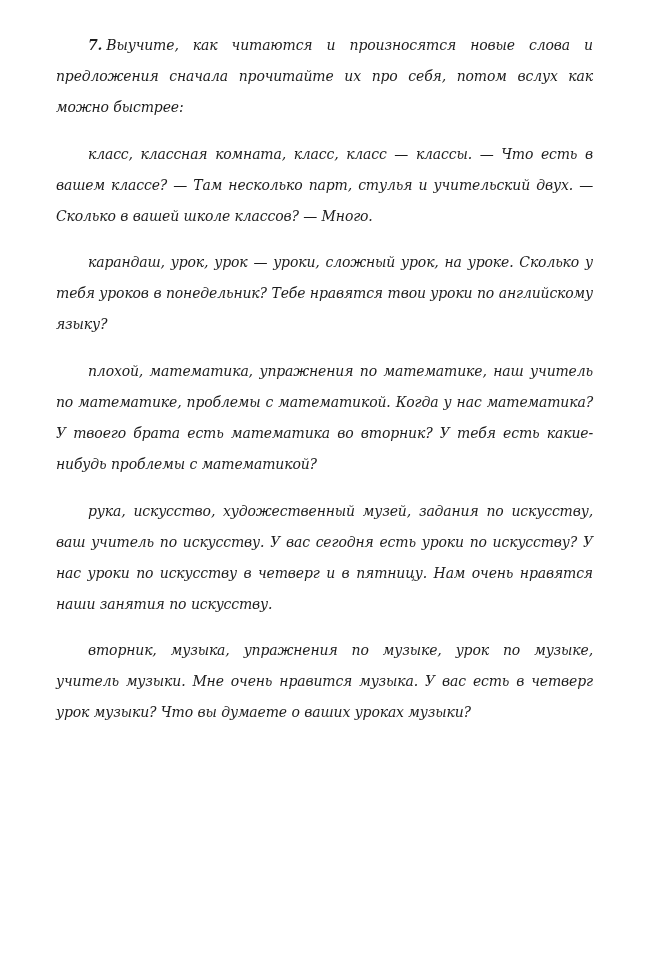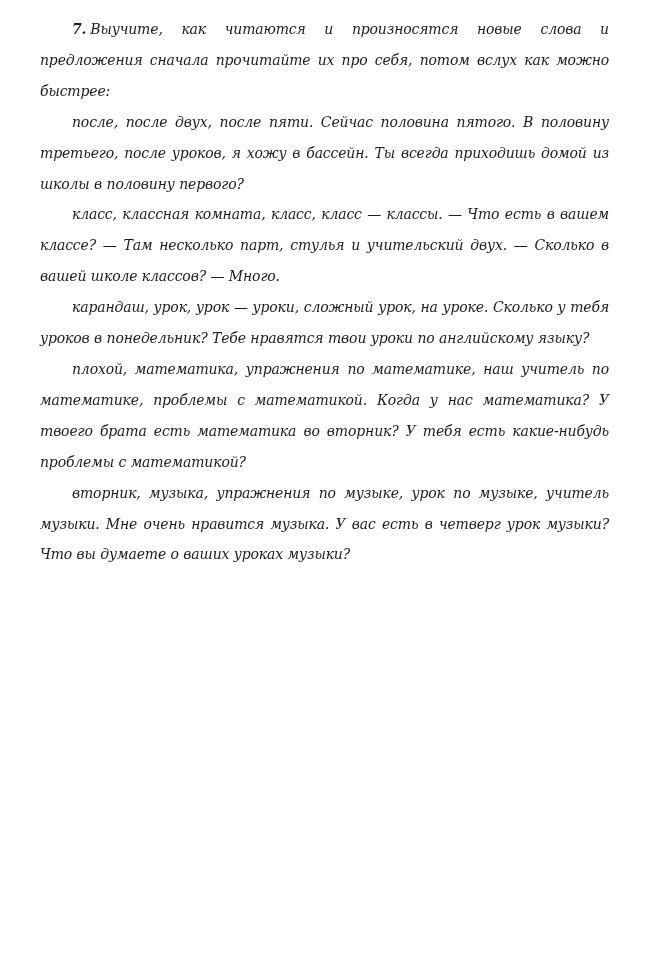--- a/index.html
+++ b/index.html
@@ -16,21 +16,21 @@
     color: #1c1c1c;
   }
   .page {
     box-sizing: border-box;
     width: 645px;
     height: 959px;
     padding: 14px 36px 18px 40px;
     background: #ffffff;
   }
   p.para {
-    margin: 0;
+    margin: 16px;
     text-indent: 32px;
     font-size: 14px;
     line-height: 30.9px;
     text-align: justify;
     letter-spacing: -0.15px;
     word-spacing: 0.2px;
     hyphens: auto;
     -webkit-hyphens: auto;
   }
   .num {
@@ -40,19 +40,19 @@
   }
 </style>
 </head>
 <body>
 
 <div class="page">
   <p class="para intro">
     <b class="num">7.</b><span>Выучите, как читаются и произносятся новые слова и предложения сначала прочитайте их про себя, потом вслух как можно быстрее:</span>
   </p>
   <div id="paragraphs">
-      <p class="para">после, после двух, после пяти. Сейчас половина пятого. В половину третьего, после уроков, я хожу в бассейн. Ты всегда приходишь домой из школы в половину первого?</p>
       <p class="para">класс, классная комната, класс, класс — классы. — Что есть в вашем классе? — Там несколько парт, стулья и учительский двух. — Сколько в вашей школе классов? — Много.</p>
       <p class="para">карандаш, урок, урок — уроки, сложный урок, на уроке. Сколько у тебя уроков в понедельник? Тебе нравятся твои уроки по английскому языку?</p>
       <p class="para">плохой, математика, упражнения по математике, наш учитель по математике, проблемы с математикой. Когда у нас математика? У твоего брата есть математика во вторник? У тебя есть какие-нибудь проблемы с математикой?</p>
+      <p class="para">рука, искусство, художественный музей, задания по искусству, ваш учитель по искусству. У вас сегодня есть уроки по искусству? У нас уроки по искусству в четверг и в пятницу. Нам очень нравятся наши занятия по искусству.</p>
       <p class="para">вторник, музыка, упражнения по музыке, урок по музыке, учитель музыки. Мне очень нравится музыка. У вас есть в четверг урок музыки? Что вы думаете о ваших уроках музыки?</p>
     </div>
 </div>
 
 </body></html>

